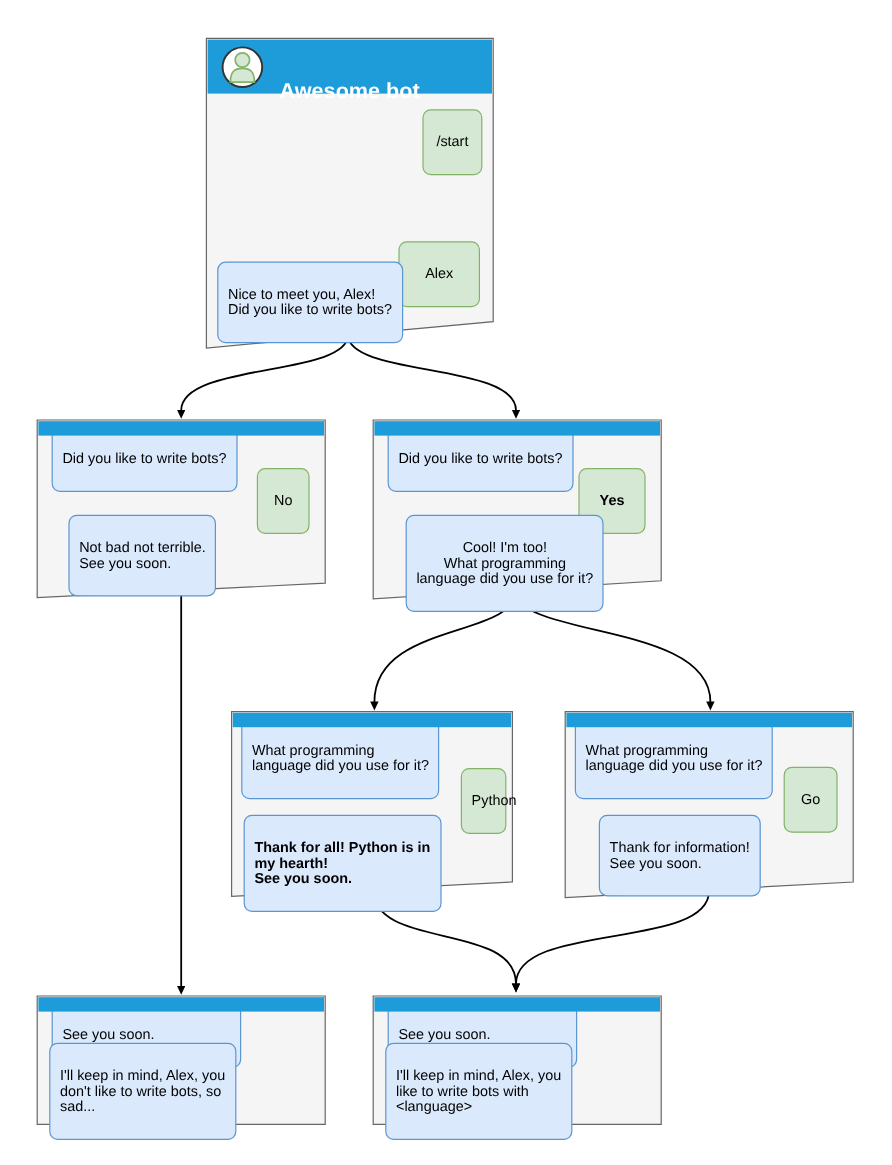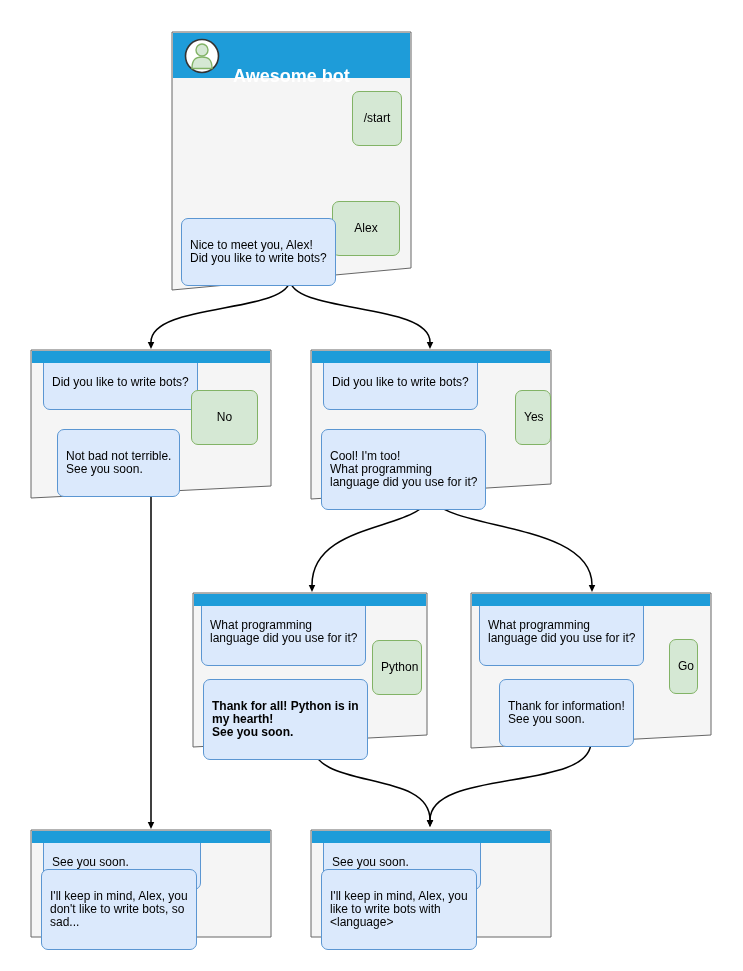--- a/index.html
+++ b/index.html
@@ -77,49 +77,49 @@
     </div>
     <div class="bubble user" style="top:59px;right:9px;width:50px;">/start</div>
     <div class="bubble user" style="top:147px;right:11px;width:68px;margin-top:22px;">Alex</div>
     <div class="bubble bot" style="top:186px;left:9px;">Nice to meet you, Alex!
 Did you like to write bots?</div>
   </div>
 
   <div class="win" style="left:31px;top:350px;width:240px;height:148px;">
     <div class="bar"></div>
     <div class="bubble bot" style="top:5px;left:12px;">Did you like to write bots?</div>
-    <div class="bubble user" style="top:40px;right:13px;width:67px;">No</div>
+    <div class="bubble user" style="top:40px;right:13px;width:44px;">No</div>
     <div class="bubble bot" style="top:79px;left:26px;">Not bad not terrible.
 See you soon.</div>
   </div>
 
   <div class="win" style="left:311px;top:350px;width:240px;height:149px;">
     <div class="bar"></div>
     <div class="bubble bot" style="top:5px;left:12px;">Did you like to write bots?</div>
-    <div class="bubble user" style="top:40px;right:0;width:36px;">Yes</div>
-    <div class="bubble bot" style="top:79px;left:10px;">Cool! I'm too!
+    <div class="bubble user" style="top:40px;right:13px;width:56px;font-weight:bold;">Yes</div>
+    <div class="bubble bot" style="top:79px;left:27px;text-align:center;">Cool! I'm too!
 What programming
 language did you use for it?</div>
   </div>
 
   <div class="win" style="left:193px;top:593px;width:234px;height:154px;">
     <div class="bar"></div>
     <div class="bubble bot" style="top:5px;left:8px;">What programming
 language did you use for it?</div>
-    <div class="bubble user" style="top:47px;right:5px;width:50px;">Python</div>
+    <div class="bubble user" style="top:47px;right:5px;width:38px;">Python</div>
     <div class="bubble bot" style="top:86px;left:10px;font-weight:bold;">Thank for all! Python is in
 my hearth!
 See you soon.</div>
   </div>
 
   <div class="win" style="left:471px;top:593px;width:240px;height:155px;">
     <div class="bar"></div>
     <div class="bubble bot" style="top:5px;left:8px;">What programming
 language did you use for it?</div>
-    <div class="bubble user" style="top:46px;right:13px;width:29px;">Go</div>
+    <div class="bubble user" style="top:46px;right:13px;width:45px;">Go</div>
     <div class="bubble bot" style="top:86px;left:28px;">Thank for information!
 See you soon.</div>
   </div>
 
   <div class="win" style="left:31px;top:830px;width:240px;height:107px;">
     <div class="bar"></div>
     <div class="bubble bot" style="top:5px;left:12px;width:158px;">See you soon.</div>
     <div class="bubble bot" style="top:39px;left:10px;">I'll keep in mind, Alex, you
 don't like to write bots, so
 sad...</div>

